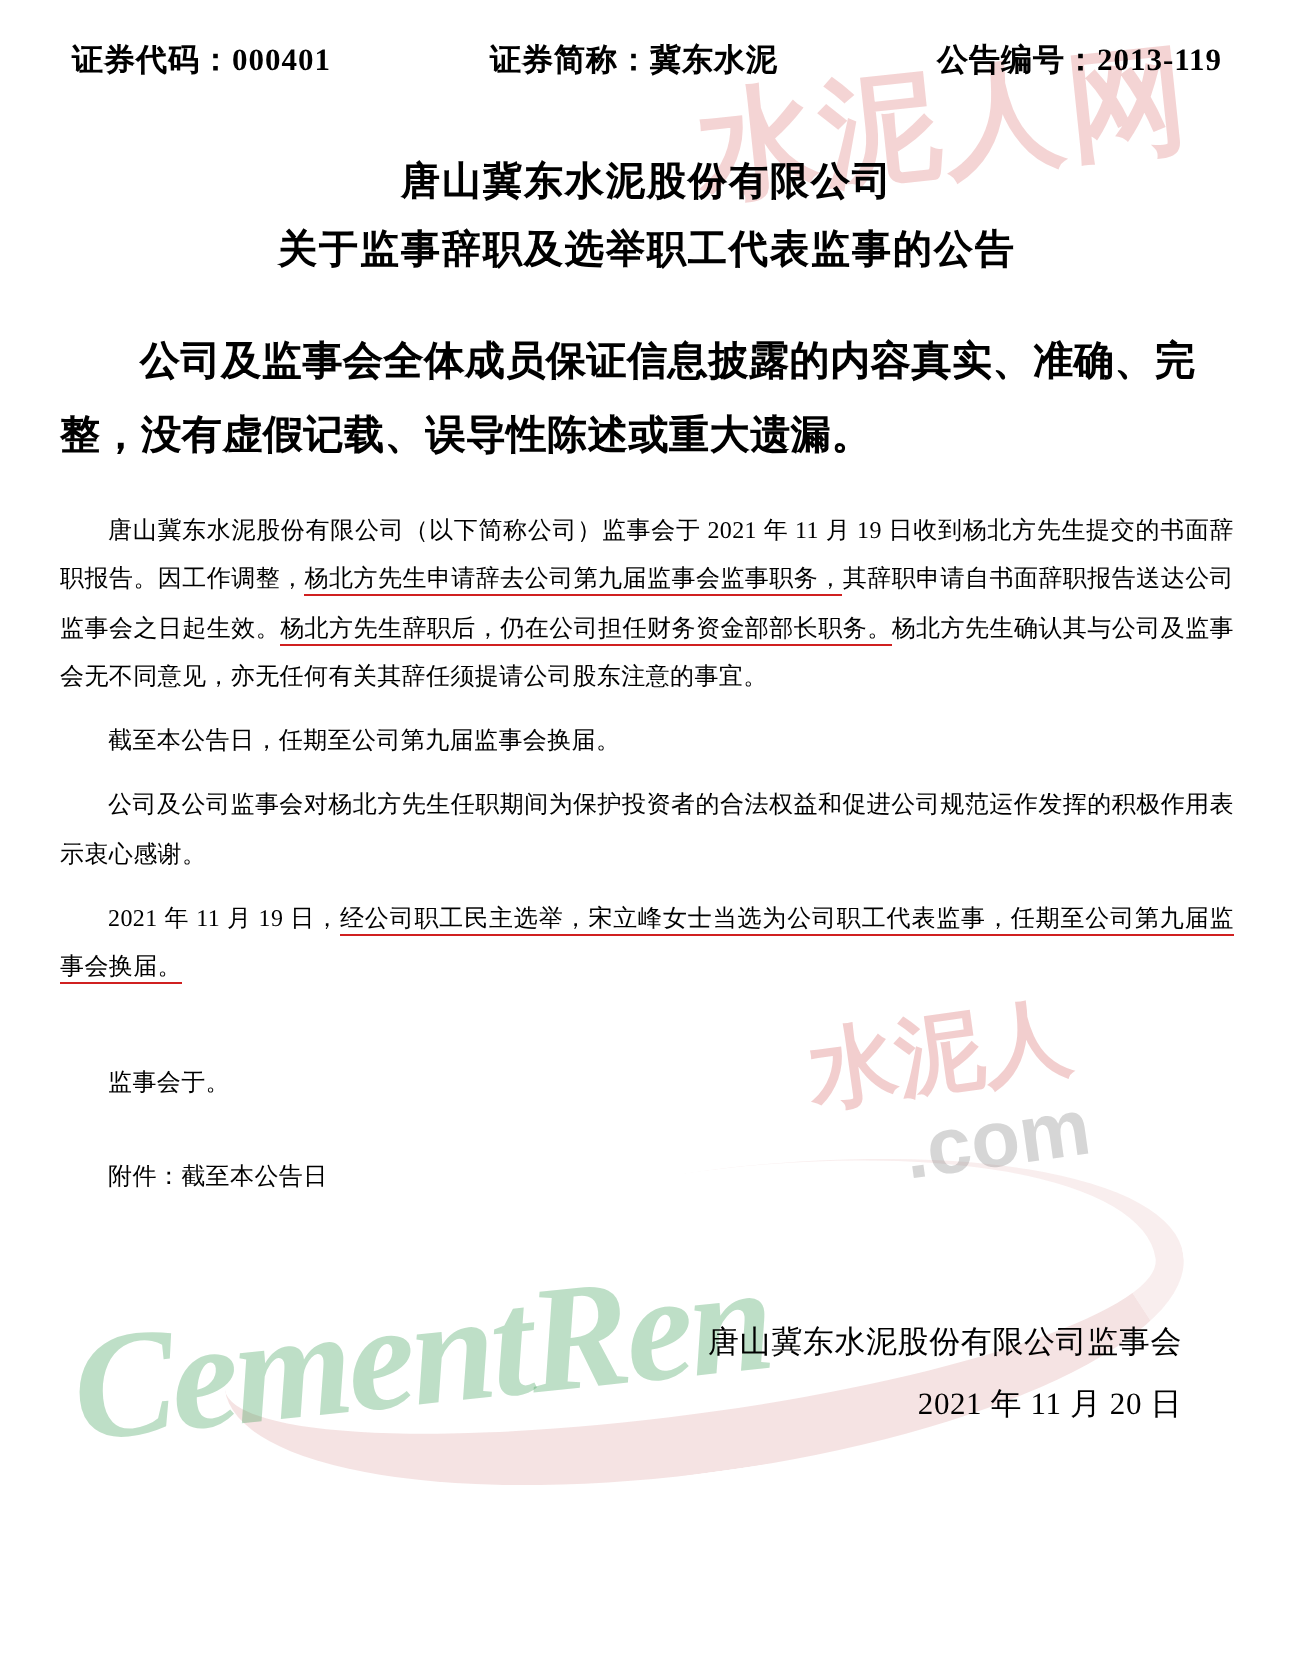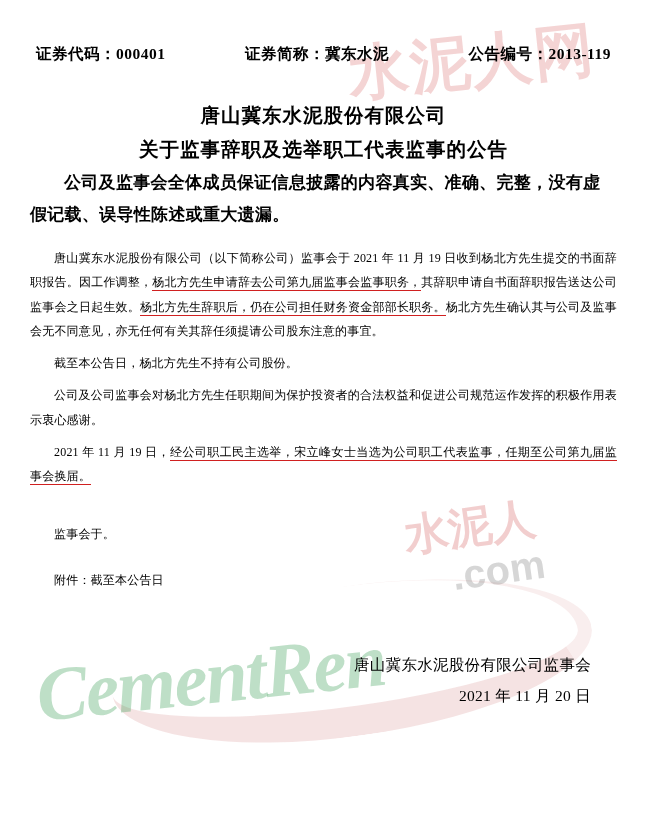--- a/index.html
+++ b/index.html
@@ -70,21 +70,21 @@
     border-radius: 50%;
     border-bottom: 30px solid rgba(180, 40, 40, 0.13);
     border-right: 14px solid rgba(180, 40, 40, 0.08);
     transform: rotate(-8deg);
   }
 
   
   .page {
     position: relative;
     z-index: 2;
-    padding: 44px 30px 0 30px;
+    padding: 20px 30px 0 30px;
     box-sizing: border-box;
   }
 
   .code-row {
     display: flex;
     justify-content: space-between;
     font-size: 15.5px;
     font-weight: bold;
     letter-spacing: 0.5px;
     padding: 0 6px 0 6px;
@@ -98,21 +98,22 @@
     margin-top: 34px;
   }
   .title-line {
     font-size: 19.5px;
     font-weight: bold;
     letter-spacing: 1px;
     line-height: 1.75;
   }
 
   .commit {
-    font-size: 17px;
+    margin-top: 20px;
+    font-size: 20px;
     font-weight: bold;
     line-height: 1.85;
     text-indent: 2em;
     letter-spacing: 0.3px;
   }
 
   .body {
     margin-top: 16px;
     font-size: 12px;
     line-height: 2.02;
@@ -169,21 +170,21 @@
     <div class="title-line">唐山冀东水泥股份有限公司</div>
     <div class="title-line">关于监事辞职及选举职工代表监事的公告</div>
   </div>
 
   <div class="commit">公司及监事会全体成员保证信息披露的内容真实、准确、完整，没有虚假记载、误导性陈述或重大遗漏。</div>
 
   <div class="body">
     <p><span>唐山冀东水泥股份有限公司（以下简称公司）监事会于 2021 年 11 月 19 日收到杨北方先生提交的书面辞职报告。因工作调整，</span><span class="ul-red">杨北方先生申请辞去公司第九届监事会监事职务，</span><span>其辞职申请自书面辞职报告送达公司监事会之日起生效。</span><span class="ul-red">杨北方先生辞职后，仍在公司担任财务资金部部长职务。</span><span>杨北方先生确认其与公司及监事会无不同意见，亦无任何有关其辞任须提请公司股东注意的事宜。</span></p>
 
     <div class="gap-sm"></div>
-    <p>截至本公告日，杨北方先生不持有公司股份。</p>
+    <p>截至本公告日，任期至公司第九届监事会换届。</p>
 
     <div class="gap-sm"></div>
     <p>公司及公司监事会对杨北方先生任职期间为保护投资者的合法权益和促进公司规范运作发挥的积极作用表示衷心感谢。</p>
 
     <div class="gap-sm"></div>
     <p><span>2021 年 11 月 19 日，</span><span class="ul-red">经公司职工民主选举，宋立峰女士当选为公司职工代表监事，</span><span class="ul-red">任期至公司第九届监事会换届。</span></p>
 
     <div class="gap-lg"></div>
     <p>监事会于。</p>
 

